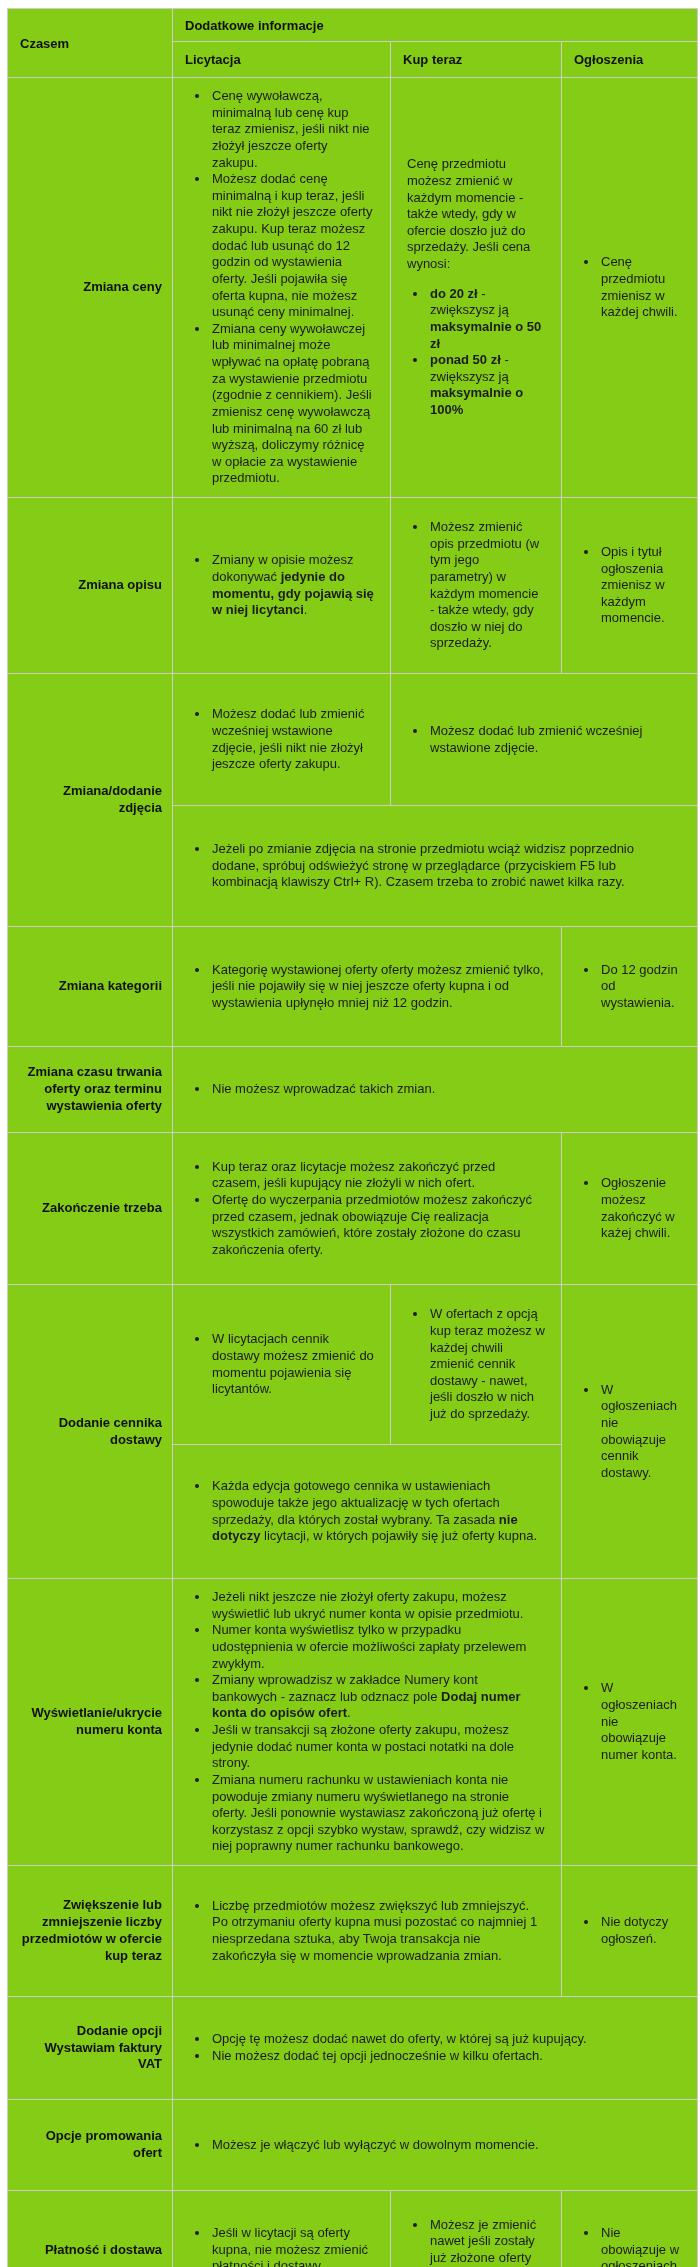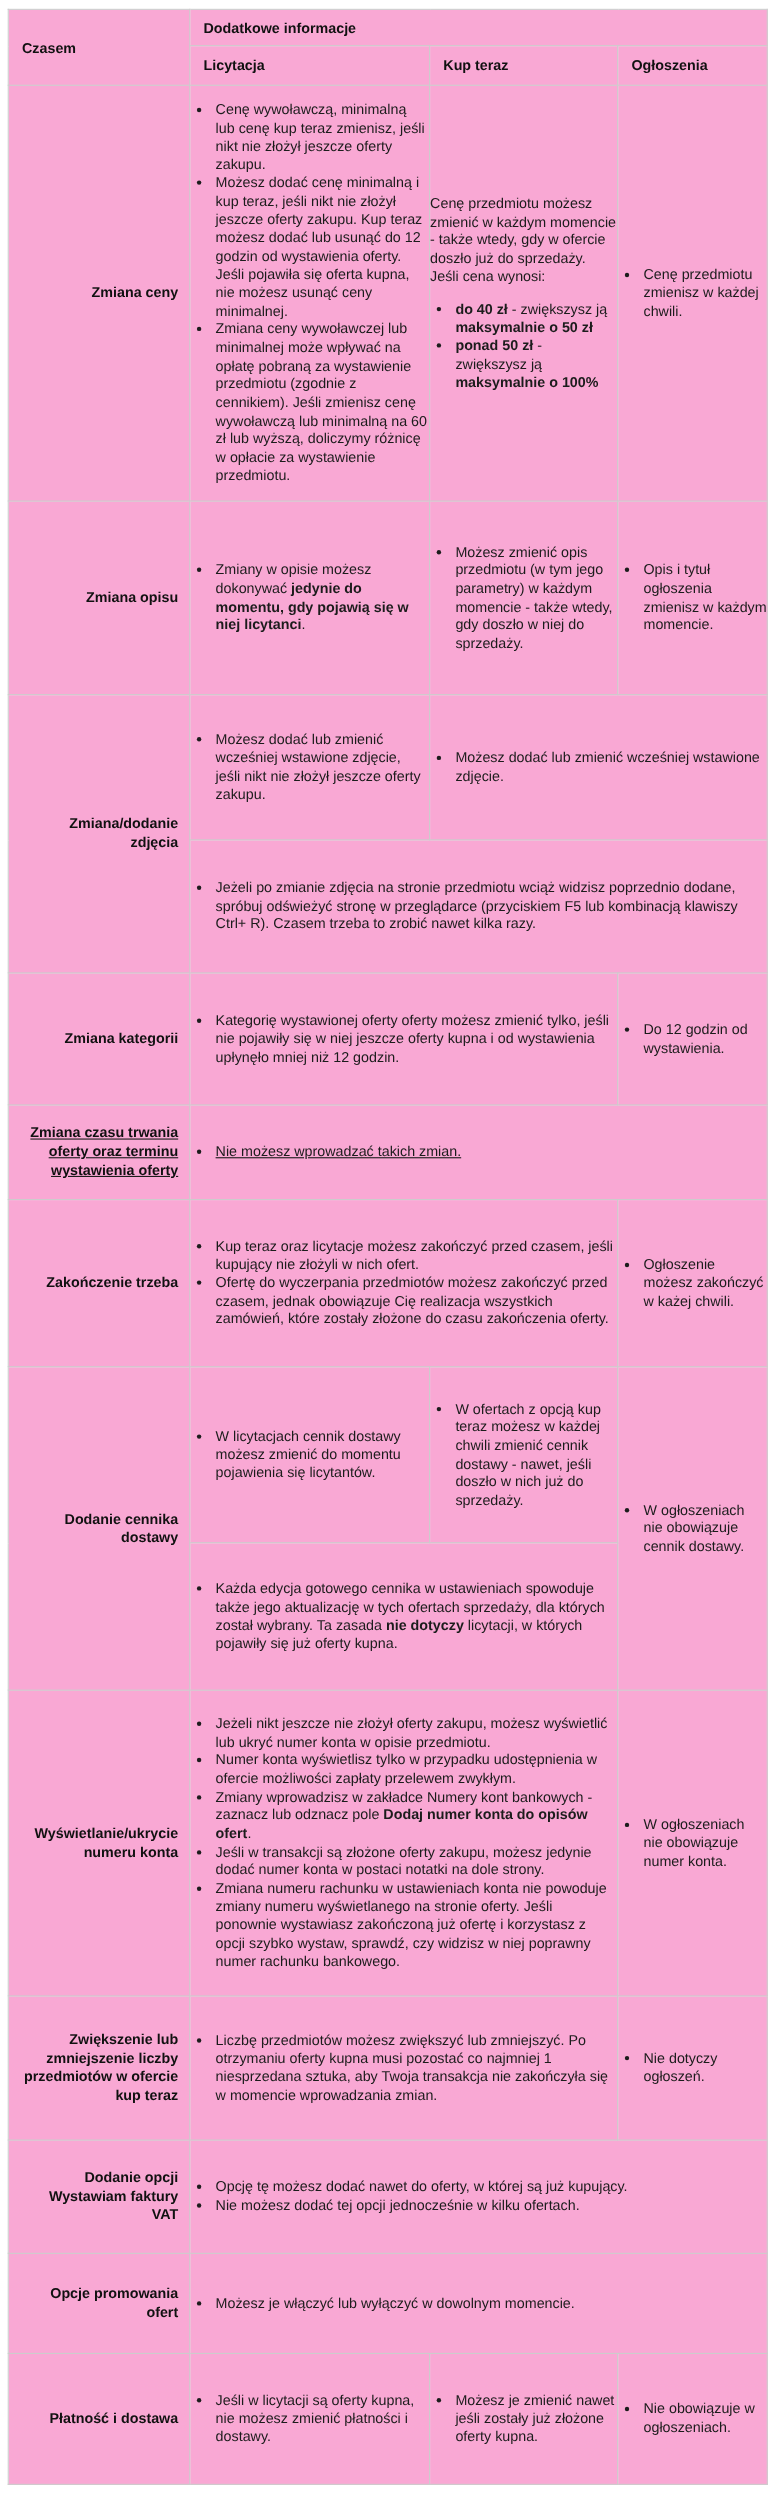--- a/index.html
+++ b/index.html
@@ -19,21 +19,21 @@
     table-layout: fixed;
     width: 690px;
     margin: 8px 0 0 7px;
   }
   col.c1 { width: 165px; }
   col.c2 { width: 218px; }
   col.c3 { width: 171px; }
   col.c4 { width: 136px; }
   th, td {
     border: 1px solid #cccccc;
-    background: #f9a8d4;
+    background: #84cc16;
   }
   th {
     text-align: left;
     font-size: 13px;
     font-weight: bold;
     color: #111111;
     padding: 8px 12px;
     vertical-align: middle;
   }
   tr.hr1 { height: 33px; }
@@ -43,21 +43,21 @@
     font-weight: bold;
     color: #111111;
     padding: 8px 10px 8px 12px;
     vertical-align: middle;
     line-height: 1.3;
     text-align: right;
   }
   td.cell {
     font-size: 13px;
     line-height: 1.28;
-    padding: 10px 0;
+    padding: 10px 16px;
     vertical-align: middle;
   }
   td.cell p {
     margin: 0 0 13px 0;
   }
   td.cell p:last-child { margin-bottom: 0; }
   td.cell ul {
     margin: 0;
     padding-left: 21px;
   }
@@ -65,21 +65,21 @@
     margin: 0;
     padding: 0 0 0 2px;
   }
   td.cell strong { font-weight: bold; }
   
   tr.r1  { height: 378px; }
   tr.r2  { height: 176px; }
   tr.r3a { height: 132px; }
   tr.r3b { height: 121px; }
   tr.r4  { height: 120px; }
-  tr.r5  { height: 86px; text-decoration: underline;  }
+  tr.r5  { height: 86px;  }
   tr.r6  { height: 152px; }
   tr.r7a { height: 160px; }
   tr.r7b { height: 134px; }
   tr.r8  { height: 278px; }
   tr.r9  { height: 131px; }
   tr.r10 { height: 103px; }
   tr.r11 { height: 91px;  }
   tr.r12 { height: 119px; }
 </style>
 </head>
@@ -109,21 +109,21 @@
       <td class="cell">
           <ul>
             <li><span>Cenę wywoławczą, minimalną lub cenę kup teraz zmienisz, jeśli nikt nie złożył jeszcze oferty zakupu.</span></li>
             <li><span>Możesz dodać cenę minimalną i kup teraz, jeśli nikt nie złożył jeszcze oferty zakupu. Kup teraz możesz dodać lub usunąć do 12 godzin od wystawienia oferty. Jeśli pojawiła się oferta kupna, nie możesz usunąć ceny minimalnej.</span></li>
             <li><span>Zmiana ceny wywoławczej lub minimalnej może wpływać na opłatę pobraną za wystawienie przedmiotu (zgodnie z cennikiem). Jeśli zmienisz cenę wywoławczą lub minimalną na 60 zł lub wyższą, doliczymy różnicę w opłacie za wystawienie przedmiotu.</span></li>
           </ul>
         </td>
       <td class="cell">
           <p><span>Cenę przedmiotu możesz zmienić w każdym momencie - także wtedy, gdy w ofercie doszło już do sprzedaży. Jeśli cena wynosi:</span></p>
           <ul>
-            <li><strong>do 40 zł</strong><span> - zwiększysz ją </span><strong>maksymalnie o 50 zł</strong></li>
+            <li><strong>do 20 zł</strong><span> - zwiększysz ją </span><strong>maksymalnie o 50 zł</strong></li>
             <li><strong>ponad 50 zł</strong><span> - zwiększysz ją </span><strong>maksymalnie o 100%</strong></li>
           </ul>
         </td>
       <td class="cell">
           <ul>
             <li><span>Cenę przedmiotu zmienisz w każdej chwili.</span></li>
           </ul>
         </td>
     </tr>
 

